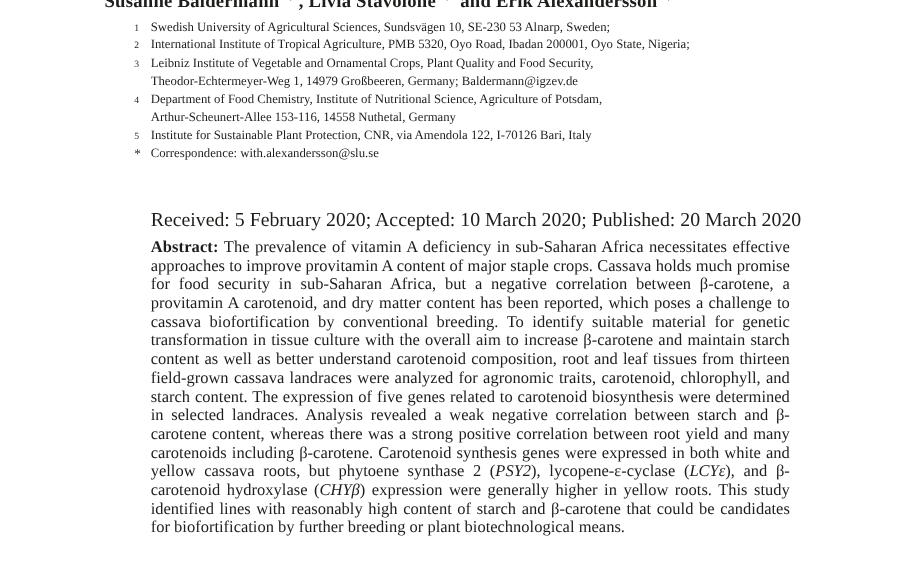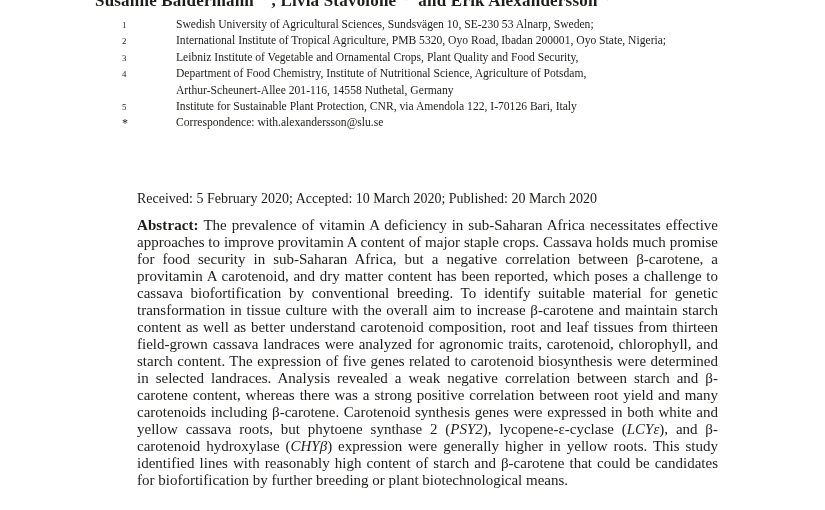--- a/index.html
+++ b/index.html
@@ -40,28 +40,28 @@
   }
   .affil-row { display: flex; align-items: flex-start; }
   .affil-marker {
     flex: 0 0 15px;
     width: 15px;
     font-size: 8.8px;
     line-height: 16.4px;
     padding-top: 0px;
   }
   .affil-marker.ast { font-size: 12px; }
-  .affil-text { flex: 1 1 auto; white-space: nowrap; margin-left: 39px; }
+  .affil-text { flex: 1 1 auto; white-space: nowrap; }
   .email { color: inherit; text-decoration: none; cursor: pointer; }
   
   .dates {
     position: absolute;
     left: 137px;
     top: 191px;
-    font-size: 14px;
+    font-size: 18px;
     line-height: 16px;
   }
   
   .abstract {
     position: absolute;
     left: 137px;
     top: 217px;
     width: 581px;
     margin: 0;
     font-size: 15px;
@@ -85,26 +85,30 @@
       </div>
       <div class="affil-row">
         <span class="affil-marker">2</span>
         <span class="affil-text">International Institute of Tropical Agriculture, PMB 5320, Oyo Road, Ibadan 200001, Oyo State, Nigeria;</span>
       </div>
       <div class="affil-row">
         <span class="affil-marker">3</span>
         <span class="affil-text">Leibniz Institute of Vegetable and Ornamental Crops, Plant Quality and Food Security,</span>
       </div>
       <div class="affil-row">
+        <span class="affil-marker"></span>
+        <span class="affil-text">Theodor-Echtermeyer-Weg 1, 14979 Großbeeren, Germany; <span class="email">Baldermann@igzev.de</span></span>
+      </div>
+      <div class="affil-row">
         <span class="affil-marker">4</span>
         <span class="affil-text">Department of Food Chemistry, Institute of Nutritional Science, Agriculture of Potsdam,</span>
       </div>
       <div class="affil-row">
         <span class="affil-marker"></span>
-        <span class="affil-text">Arthur-Scheunert-Allee 201-116, 14558 Nuthetal, Germany</span>
+        <span class="affil-text">Arthur-Scheunert-Allee 153-116, 14558 Nuthetal, Germany</span>
       </div>
       <div class="affil-row">
         <span class="affil-marker">5</span>
         <span class="affil-text">Institute for Sustainable Plant Protection, CNR, via Amendola 122, I-70126 Bari, Italy</span>
       </div>
       <div class="affil-row">
         <span class="affil-marker ast">*</span>
         <span class="affil-text">Correspondence: <span class="email">with.alexandersson@slu.se</span></span>
       </div>
     </div>

